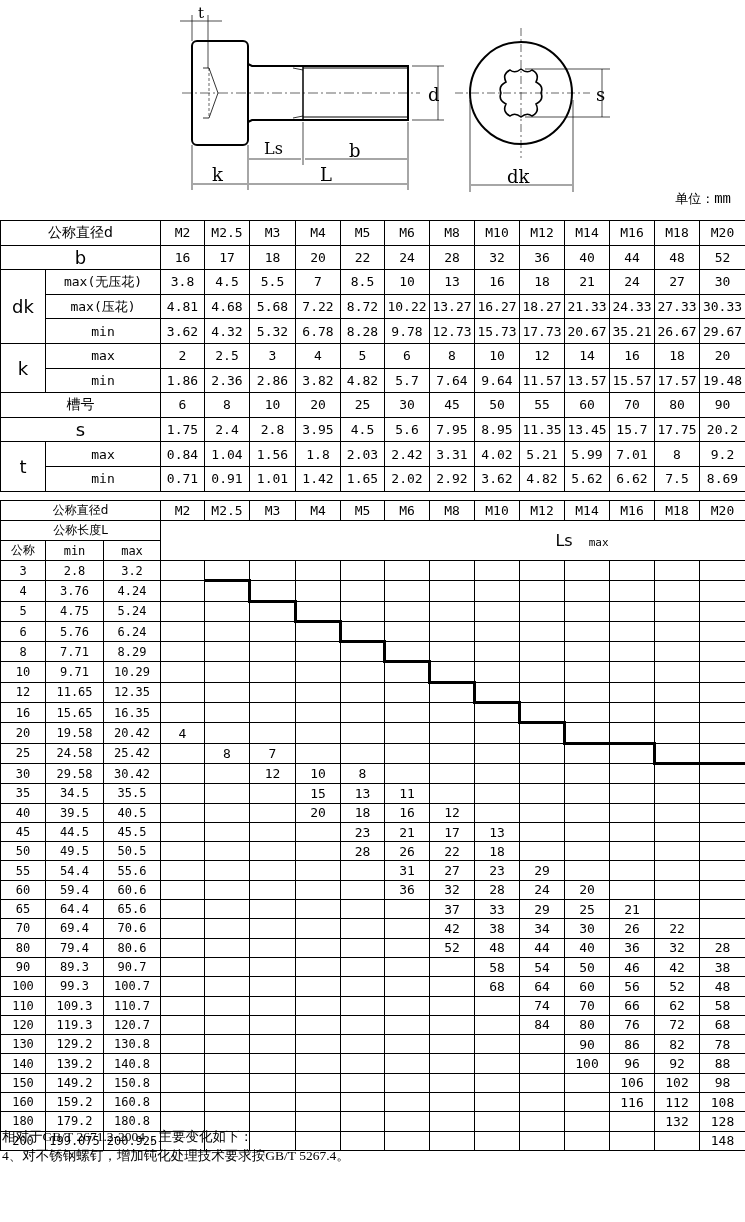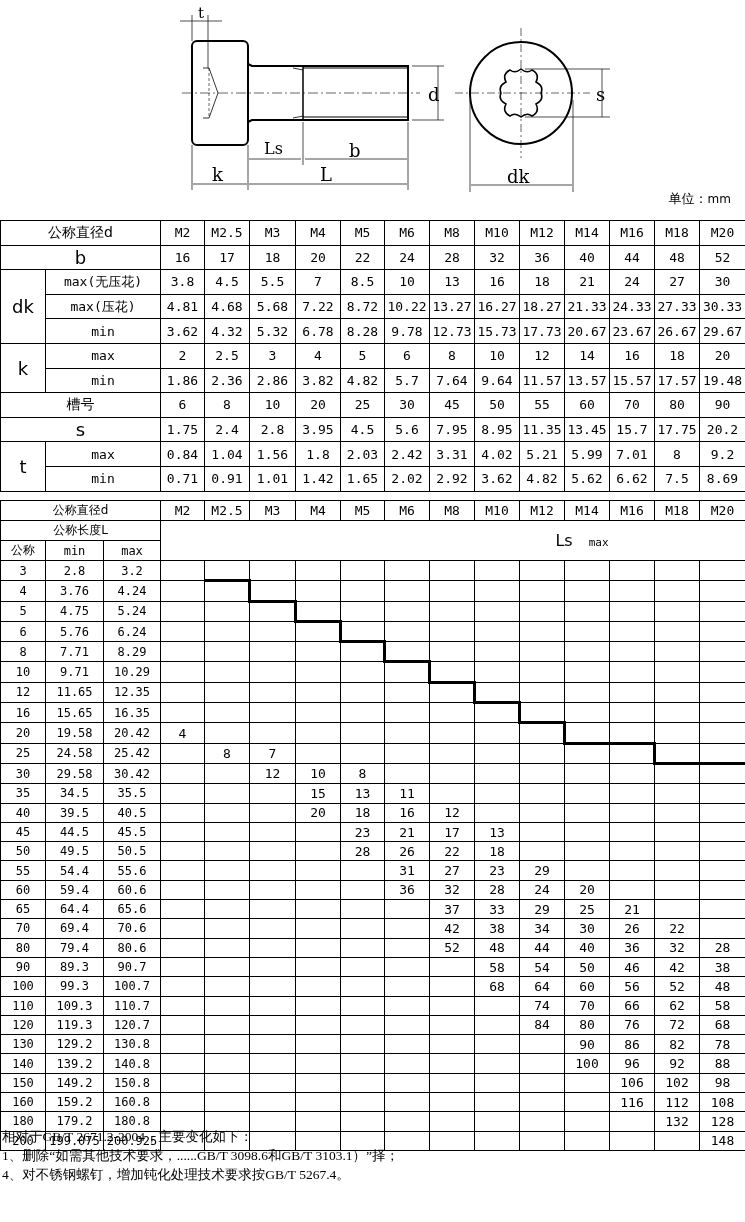--- a/index.html
+++ b/index.html
@@ -1,19 +1,19 @@
 <!DOCTYPE html>
 <html><head>
 <meta charset="utf-8">
 <style>
   html,body{margin:0;padding:0;background:#fff;}
   body{width:745px;height:1222px;position:relative;overflow:hidden;font-family:"DejaVu Sans Mono","Liberation Mono",monospace;color:#000;}
   .drawing{position:absolute;left:0;top:0;width:745px;height:200px;}
   .unit{position:absolute;right:14px;top:190px;font-size:13px;font-family:"DejaVu Sans","Liberation Sans",sans-serif;}
-  .unit .mm{font-size:12px;}
+  .unit .mm{font-size:14px;font-family:Liberation Mono, monospace;}
   table{border-collapse:collapse;position:absolute;left:0;table-layout:fixed;margin-top:11px;}
   td{border:1px solid #000;padding:0;text-align:center;white-space:nowrap;overflow:hidden;}
   #t1{top:209px;width:745px;}
   #t1 td{height:23.6px;font-size:13px;}
   #t1 .big{font-family:"DejaVu Sans","Liberation Sans",sans-serif;font-size:14px;}
   #t1 .lbl{font-size:13px;}
   #t1 .sym{font-size:18px;font-family:"DejaVu Sans","Liberation Sans",sans-serif;}
   #t2{top:489px;width:745px;}
   #t2 td{height:18.3px;font-size:12px;}
   #t2 .hdr td{height:19px;}
@@ -177,21 +177,21 @@
         <td>3.62</td>
         <td>4.32</td>
         <td>5.32</td>
         <td>6.78</td>
         <td>8.28</td>
         <td>9.78</td>
         <td>12.73</td>
         <td>15.73</td>
         <td>17.73</td>
         <td>20.67</td>
-        <td>23.67</td>
+        <td>35.21</td>
         <td>26.67</td>
         <td>29.67</td>
       </tr>
       <tr>
         <td rowspan="2" class="sym">k</td>
         <td class="lbl">max</td>
         <td>2</td>
         <td>2.5</td>
         <td>3</td>
         <td>4</td>
@@ -872,15 +872,14 @@
         <td class="v"></td>
         <td class="v"></td>
         <td class="v"></td>
         <td class="v">148</td>
       </tr>
     </tbody>
 </table>
 
 <div class="notes">
   <div>相对于GB/T 2671.2-2004，主要变化如下：</div>
-  <div>1、删除“如需其他技术要求，......GB/T 3098.6和GB/T 3103.1）”择；</div>
   <div>4、对不锈钢螺钉，增加钝化处理技术要求按GB/T 5267.4。</div>
 </div>
 
 </body></html>

